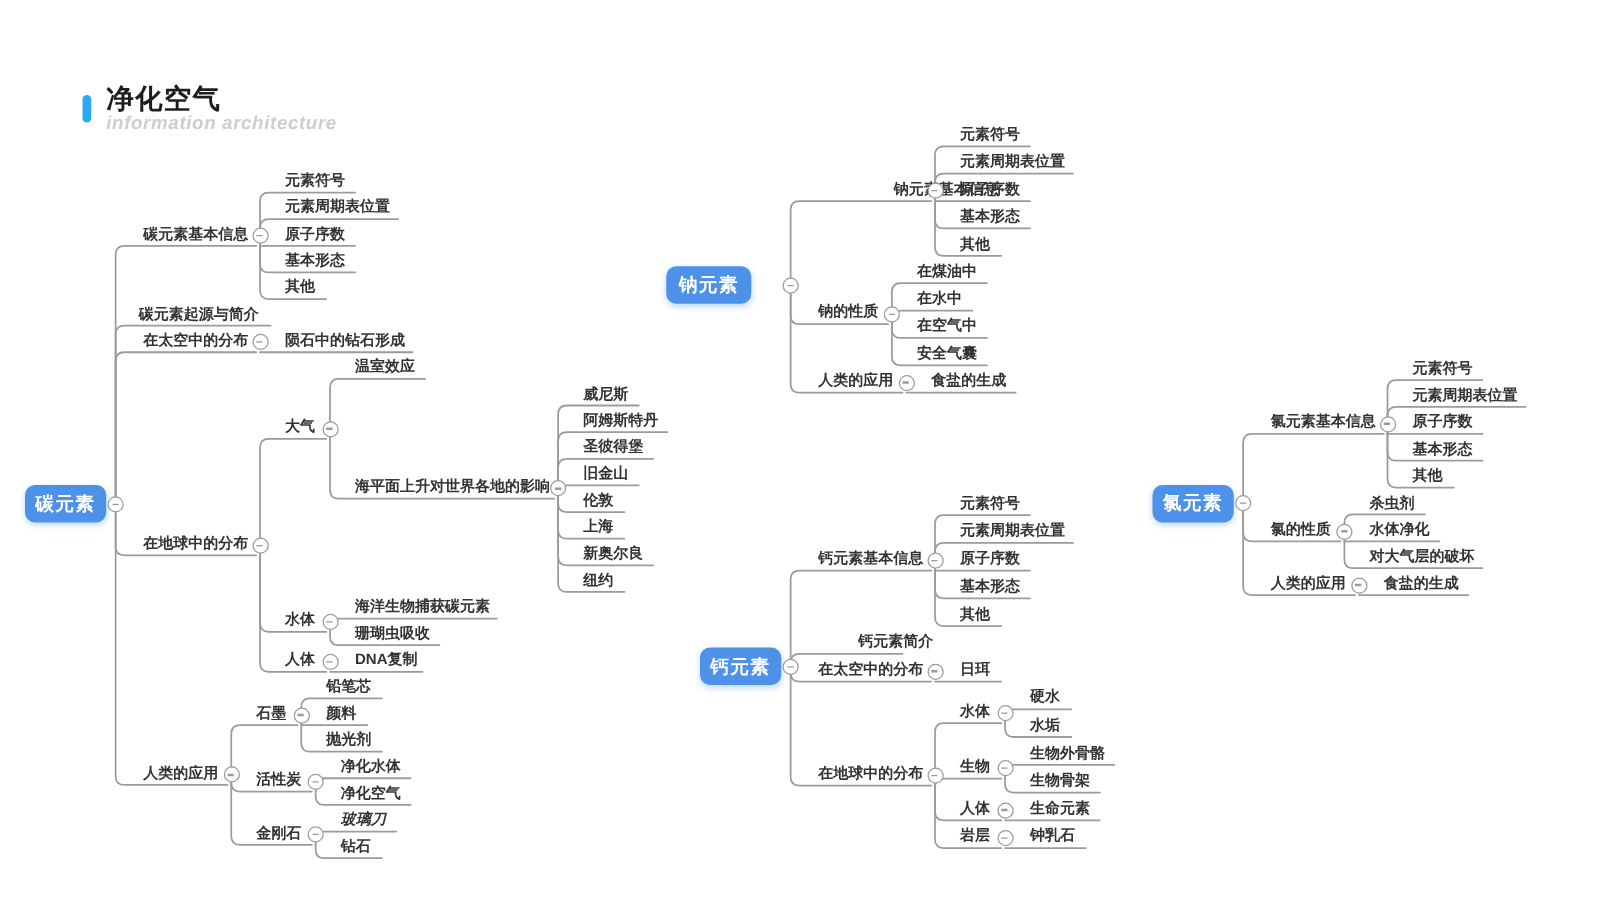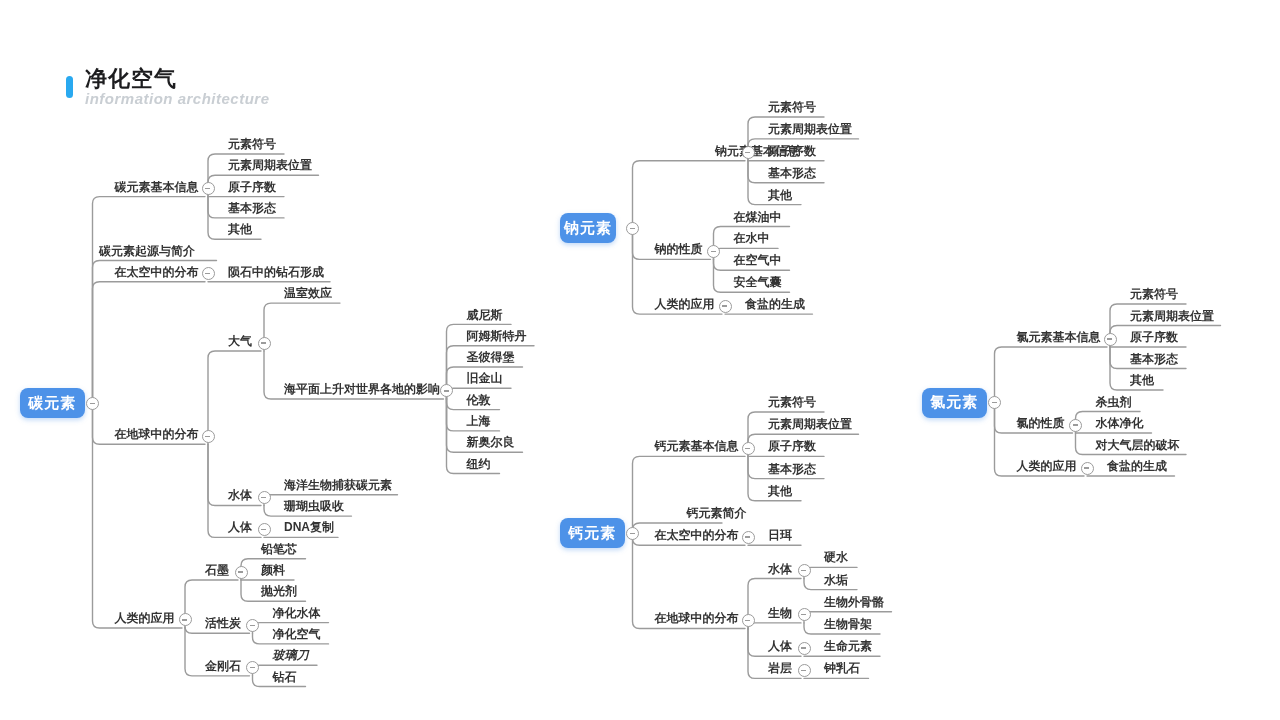--- a/index.html
+++ b/index.html
@@ -141,21 +141,21 @@
     </svg>
 <div class="rootnode" style="left: 20px; top: 388.262px; width: 64.5px;">碳元素</div>
     <div class="cicon" style="left: 86px; top: 396.762px;"></div>
     <div class="nlabel" style="left: 114.5px; top: 179.6px;">碳元素基本信息</div>
     <div class="cicon" style="left: 201.5px; top: 182.1px;"></div>
     <div class="nlabel" style="left: 228px; top: 137px;">元素符号</div>
     <div class="nlabel" style="left: 228px; top: 158.3px;">元素周期表位置</div>
     <div class="nlabel" style="left: 228px; top: 179.6px;">原子序数</div>
     <div class="nlabel" style="left: 228px; top: 200.9px;">基本形态</div>
     <div class="nlabel" style="left: 228px; top: 222.2px;">其他</div>
-    <div class="nlabel" style="left: 99px; top: 243.5px;">碳元素起源与简介</div>
+    <div class="nlabel" style="left: 111px; top: 243.5px;">碳元素起源与简介</div>
     <div class="nlabel" style="left: 114.5px; top: 264.8px;">在太空中的分布</div>
     <div class="cicon" style="left: 201.5px; top: 267.3px;"></div>
     <div class="nlabel" style="left: 228px; top: 264.8px;">陨石中的钻石形成</div>
     <div class="nlabel" style="left: 114.5px; top: 427.212px;">在地球中的分布</div>
     <div class="cicon" style="left: 201.5px; top: 429.712px;"></div>
     <div class="nlabel" style="left: 228px; top: 334.025px;">大气</div>
     <div class="cicon" style="left: 257.5px; top: 336.525px;"></div>
     <div class="nlabel" style="left: 284px; top: 286.1px;">温室效应</div>
     <div class="nlabel" style="left: 284px; top: 381.95px;">海平面上升对世界各地的影响</div>
     <div class="cicon" style="left: 440px; top: 384.45px;"></div>
@@ -182,21 +182,21 @@
     <div class="nlabel" style="left: 261px; top: 563px; text-align: center;">颜料</div>
     <div class="nlabel" style="left: 261px; top: 584.3px;">抛光剂</div>
     <div class="nlabel" style="left: 205px; top: 616.25px;">活性炭</div>
     <div class="cicon" style="left: 246px; top: 618.75px;"></div>
     <div class="nlabel" style="left: 272.5px; top: 605.6px;">净化水体</div>
     <div class="nlabel" style="left: 272.5px; top: 626.9px;">净化空气</div>
     <div class="nlabel" style="left: 205px; top: 658.85px;">金刚石</div>
     <div class="cicon" style="left: 246px; top: 661.35px;"></div>
     <div class="nlabel" style="left: 272.5px; top: 648.2px; font-style: italic;">玻璃刀</div>
     <div class="nlabel" style="left: 272.5px; top: 669.5px;">钻石</div>
-    <div class="rootnode" style="left: 560px; top: 213.45px; width: 56px;">钠元素</div>
+    <div class="rootnode" style="left: 533px; top: 213.45px; width: 68px;">钠元素</div>
     <div class="cicon" style="left: 626px; top: 221.95px;"></div>
     <div class="nlabel" style="left: 671px; top: 143.8px; margin-left: 44px;">钠元素基本信息</div>
     <div class="cicon" style="left: 741.5px; top: 146.3px;"></div>
     <div class="nlabel" style="left: 768px; top: 100px;">元素符号</div>
     <div class="nlabel" style="left: 768px; top: 121.9px;">元素周期表位置</div>
     <div class="nlabel" style="left: 768px; top: 143.8px;">原子序数</div>
     <div class="nlabel" style="left: 768px; top: 165.7px;">基本形态</div>
     <div class="nlabel" style="left: 768px; top: 187.6px;">其他</div>
     <div class="nlabel" style="left: 654.5px; top: 242.35px;">钠的性质</div>
     <div class="cicon" style="left: 707px; top: 244.85px;"></div>

